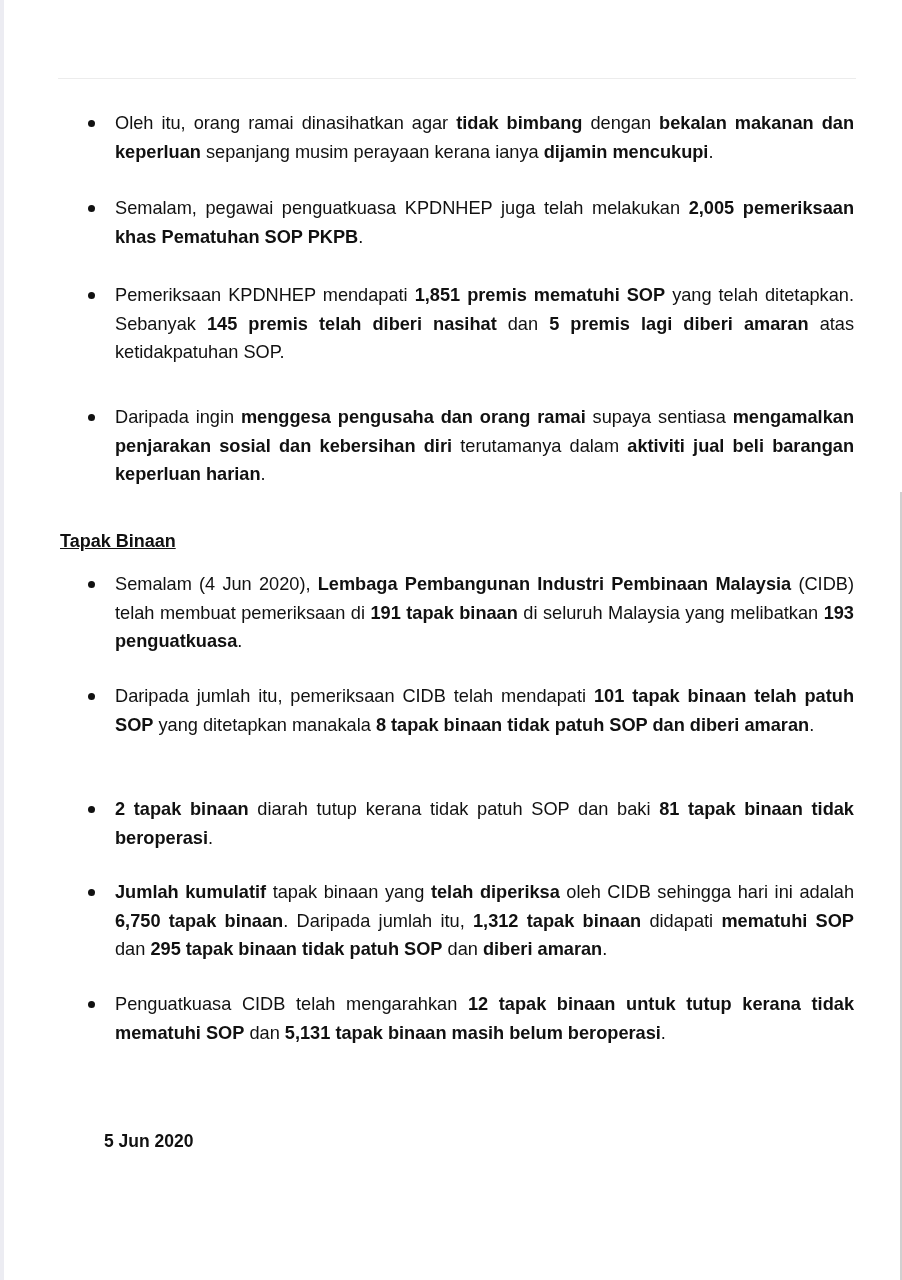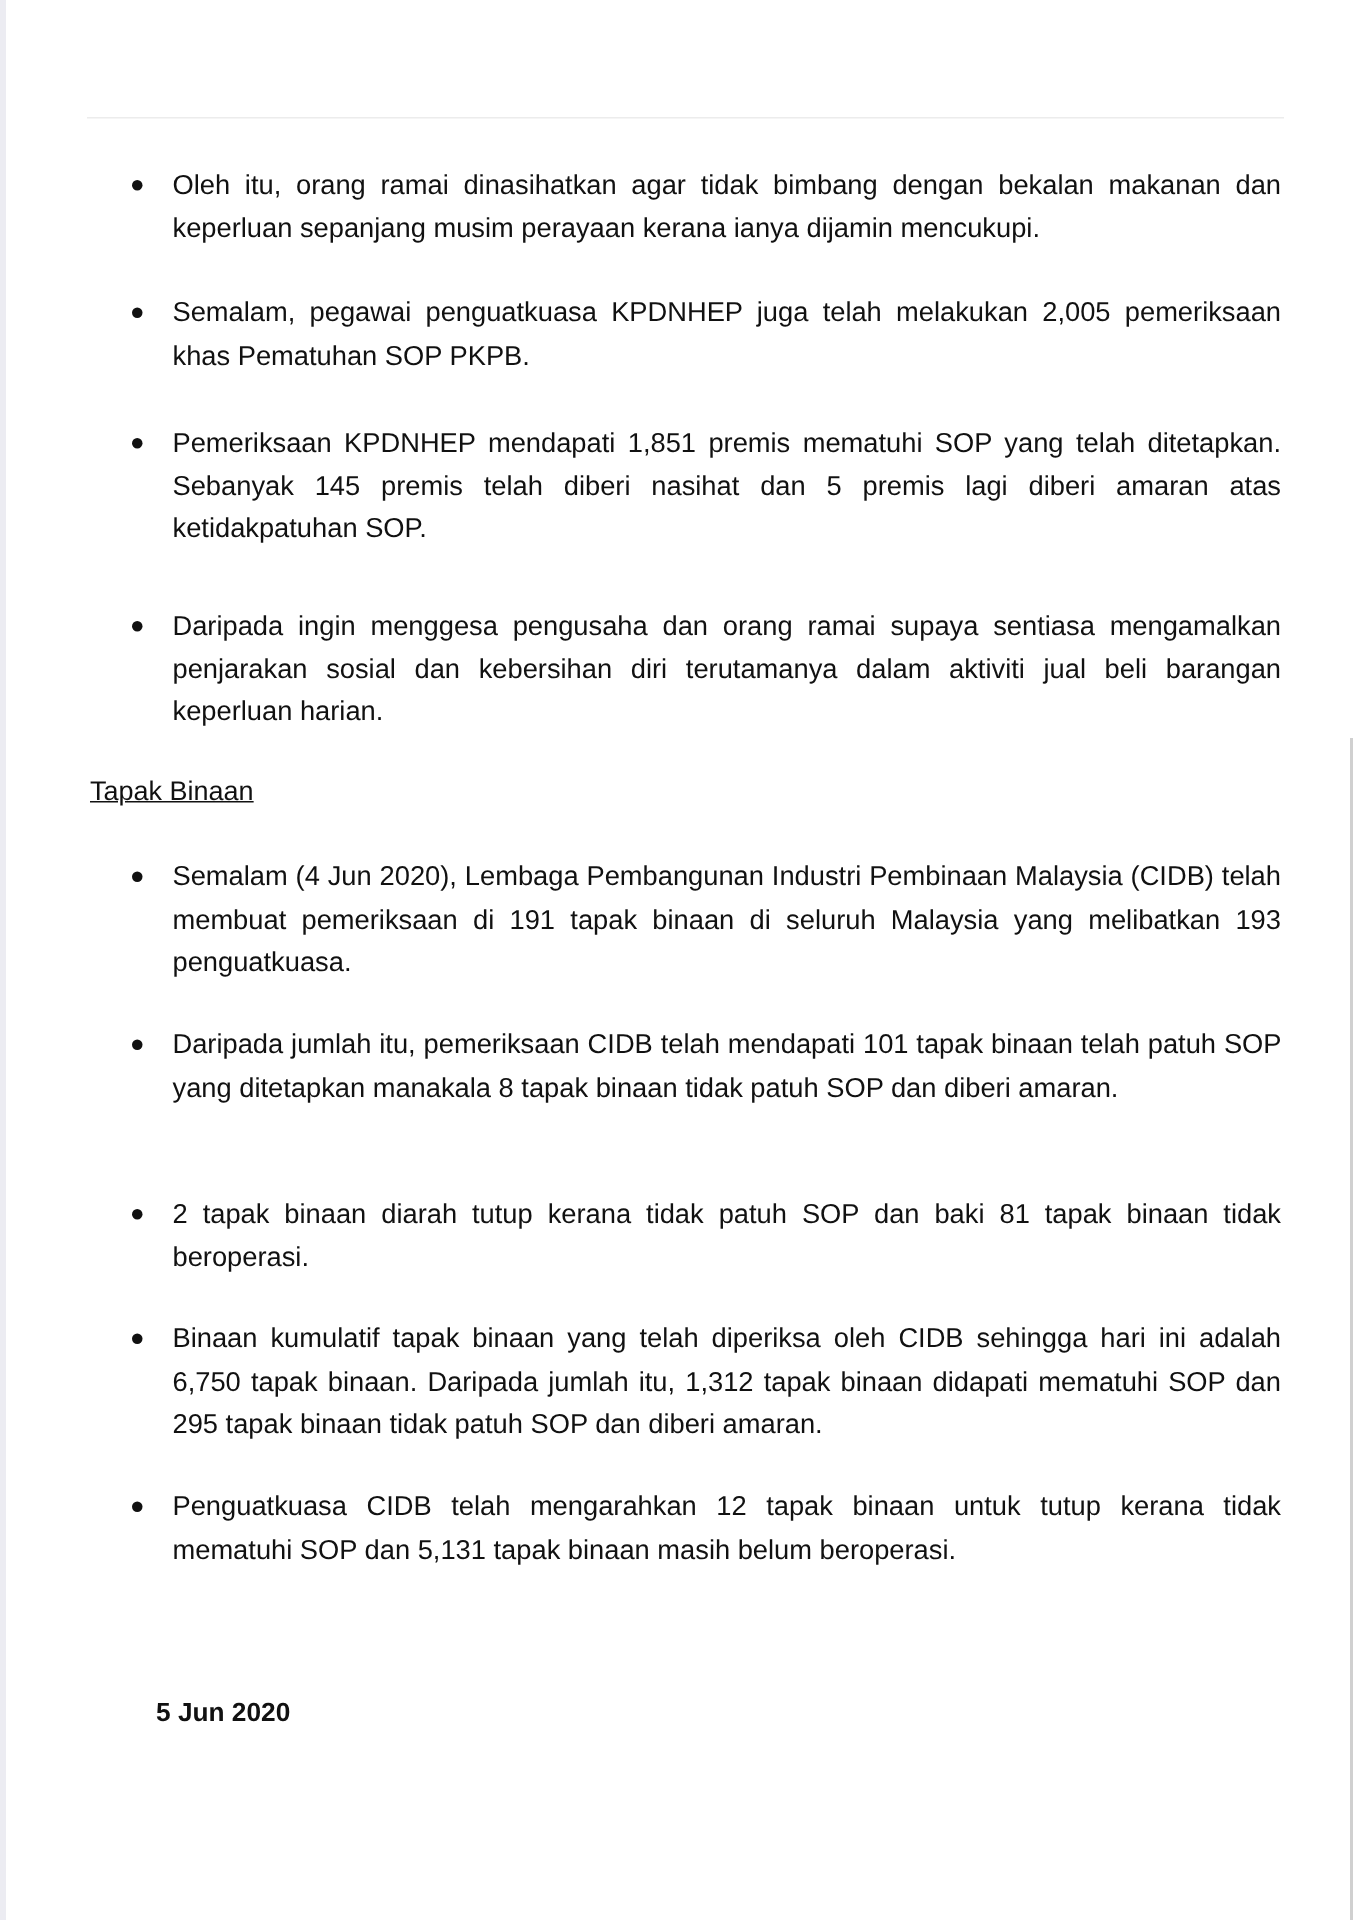--- a/index.html
+++ b/index.html
@@ -7,22 +7,22 @@
     width:902px; height:1280px; background:#ffffff; position:relative; overflow:hidden;
     font-family:"Liberation Sans", sans-serif; color:#111;
   }
   .left-edge { position:absolute; left:0; top:0; width:4px; height:1280px; background:#ececf2; }
   .right-edge { position:absolute; right:0; top:492px; width:2px; height:788px; background:#d0d0d0; }
   .top-rule { position:absolute; left:58px; right:46px; top:78px; height:1px; background:#ececec; }
   .page { position:absolute; left:0; top:0; width:902px; }
   .item { position:absolute; left:88px; width:766px; font-size:18.2px; line-height:28.5px; text-align:justify; }
   .item .dot { position:absolute; left:0; top:11px; width:7px; height:7px; border-radius:50%; background:#111; }
   .item .txt { display:block; margin-left:27px; }
-  .item b { font-weight:normal;margin-top:44px; }
-  .heading { position:absolute; left:60px; top:517px; font-size:18px; text-decoration:underline; font-weight:normal; }
+  .item b { font-weight:bold;margin-top:44px; }
+  .heading { position:absolute; left:60px; top:531px; font-size:18px; text-decoration:underline; font-weight:bold; }
   .sig { position:absolute; left:104px; top:1127px; font-size:17.5px; line-height:29px; font-weight:bold; }
 </style>
 </head>
 <body>
 
 <div class="left-edge"></div>
 <div class="right-edge"></div>
 <div class="top-rule"></div>
 
 <div class="page">
@@ -52,21 +52,21 @@
   <div class="item" style="top:682px">
     <span class="dot"></span>
     <span class="txt"><span>Daripada jumlah itu, pemeriksaan CIDB telah mendapati </span><b>101 tapak binaan telah patuh SOP</b><span> yang ditetapkan manakala </span><b>8 tapak binaan tidak patuh SOP dan diberi amaran</b><span>.</span></span>
   </div>
   <div class="item" style="top:795px">
     <span class="dot"></span>
     <span class="txt"><b>2 tapak binaan</b><span> diarah tutup kerana tidak patuh SOP dan baki </span><b>81 tapak binaan tidak beroperasi</b><span>.</span></span>
   </div>
   <div class="item" style="top:878px">
     <span class="dot"></span>
-    <span class="txt"><b>Binaan kumulatif</b><span> tapak binaan yang </span><b>telah diperiksa</b><span> oleh CIDB sehingga hari ini adalah </span><b>6,750 tapak binaan</b><span>. Daripada jumlah itu, </span><b>1,312 tapak binaan</b><span> didapati </span><b>mematuhi SOP</b><span> dan </span><b>295 tapak binaan tidak patuh SOP</b><span> dan </span><b>diberi amaran</b><span>.</span></span>
+    <span class="txt"><b>Jumlah kumulatif</b><span> tapak binaan yang </span><b>telah diperiksa</b><span> oleh CIDB sehingga hari ini adalah </span><b>6,750 tapak binaan</b><span>. Daripada jumlah itu, </span><b>1,312 tapak binaan</b><span> didapati </span><b>mematuhi SOP</b><span> dan </span><b>295 tapak binaan tidak patuh SOP</b><span> dan </span><b>diberi amaran</b><span>.</span></span>
   </div>
   <div class="item" style="top:990px">
     <span class="dot"></span>
     <span class="txt"><span>Penguatkuasa CIDB telah mengarahkan </span><b>12 tapak binaan untuk tutup kerana tidak mematuhi SOP</b><span> dan </span><b>5,131 tapak binaan masih belum beroperasi</b><span>.</span></span>
   </div>
 
   <div class="sig">
     <div>5 Jun 2020</div>
   </div>
 </div>

